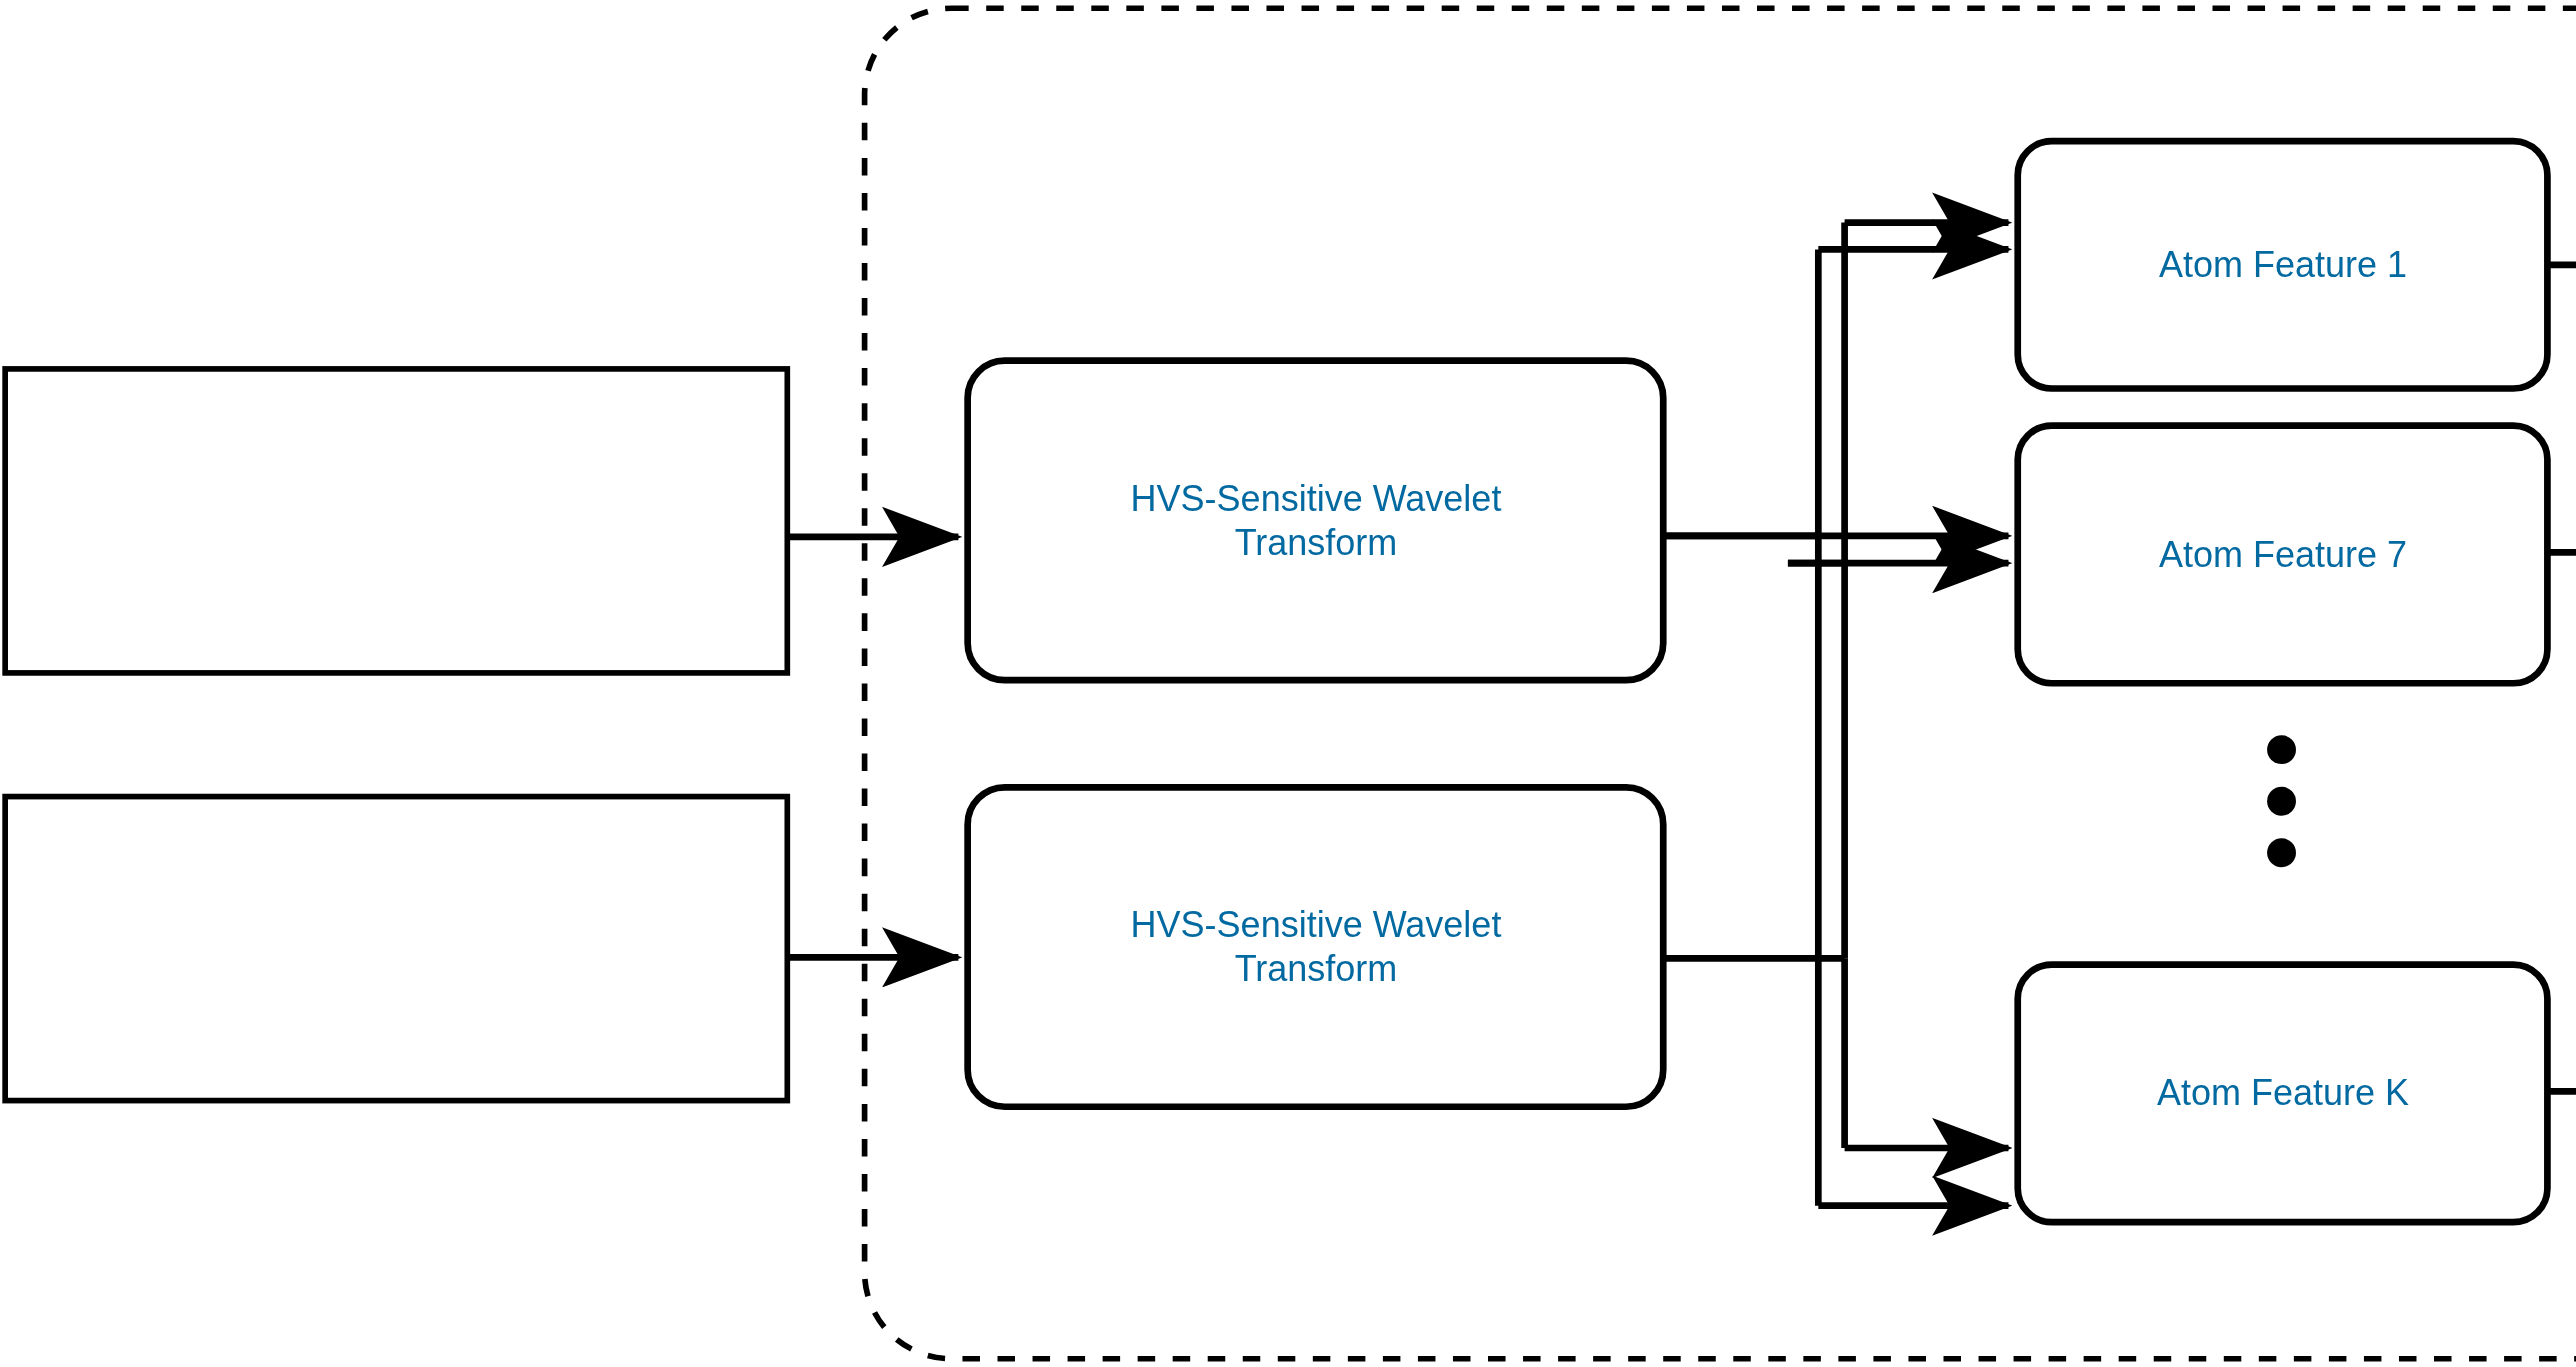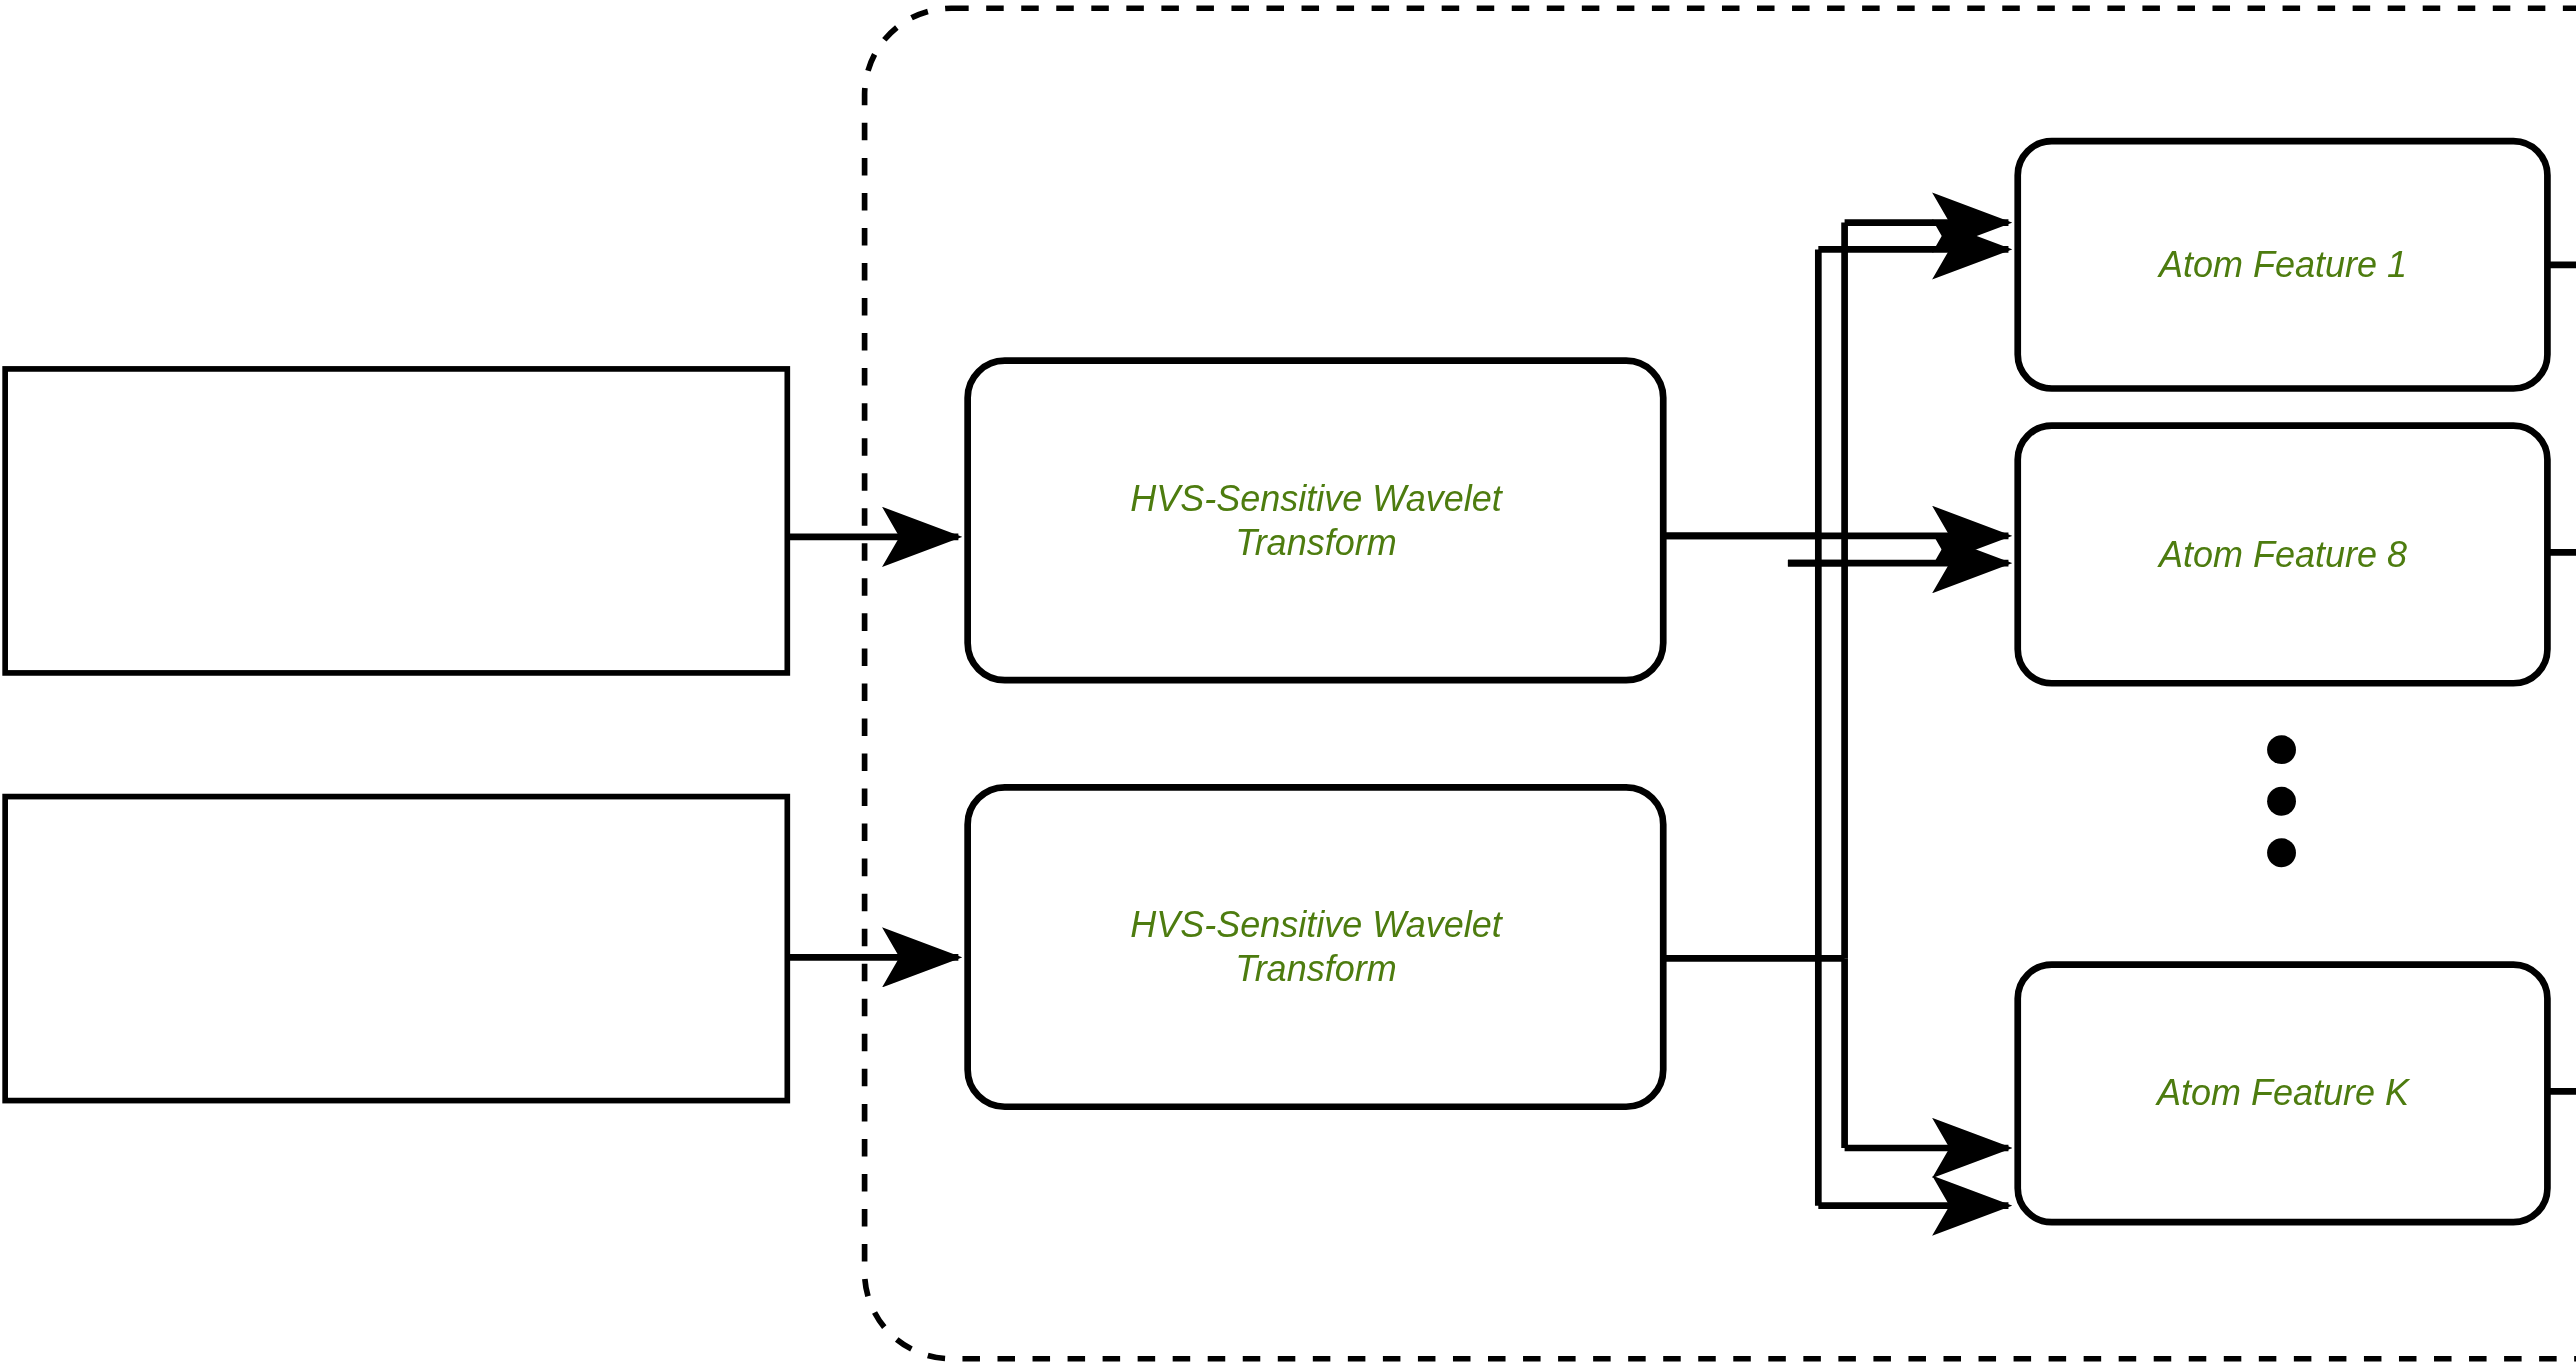--- a/index.html
+++ b/index.html
@@ -1,20 +1,20 @@
 <!DOCTYPE html>
 <html style="font-size:8.2px"><head>
 <meta charset="utf-8">
 <style>
   html,body{margin:0;padding:0;background:#ffffff;}
   #stage{position:relative;width:3581px;height:1368px;background:#ffffff;
          font-family:"Liberation Sans", sans-serif;overflow:hidden;}
   #stage svg{position:absolute;left:0;top:0;width:3581px;height:1368px;}
   .lbl{position:absolute;display:flex;align-items:center;justify-content:center;
-       text-align:center;color:#4d7c0f;line-height:1.22;white-space:pre-line;font-style:italic;}
+       text-align:center;color:#0369a1;line-height:1.22;white-space:pre-line;}
   .boxlbl{font-size:36px;}
 </style>
 </head>
 <body>
 
 <div id="stage">
 
   <svg viewBox="0 0 6950 2655" xmlns="http://www.w3.org/2000/svg" aria-hidden="true">
     <defs>
       <marker id="ah" markerWidth="12" markerHeight="9" refX="11.4" refY="4.5" orient="auto" markerUnits="strokeWidth">
@@ -112,18 +112,18 @@
 
 
   <div class="lbl boxlbl" style="left:968px;top:361px;width:696px;height:319px;">HVS-Sensitive Wavelet
 Transform</div>
 
   <div class="lbl boxlbl" style="left:968px;top:787px;width:696px;height:319px;">HVS-Sensitive Wavelet
 Transform</div>
 
   <div class="lbl boxlbl" style="left:2018px;top:141px;width:530px;height:247px;">Atom Feature 1</div>
 
-  <div class="lbl boxlbl" style="left:2018px;top:426px;width:530px;height:258px;">Atom Feature 8</div>
+  <div class="lbl boxlbl" style="left:2018px;top:426px;width:530px;height:258px;">Atom Feature 7</div>
 
   <div class="lbl boxlbl" style="left:2018px;top:964px;width:530px;height:258px;">Atom Feature K</div>
 
 </div>
 
 
 </body></html>

